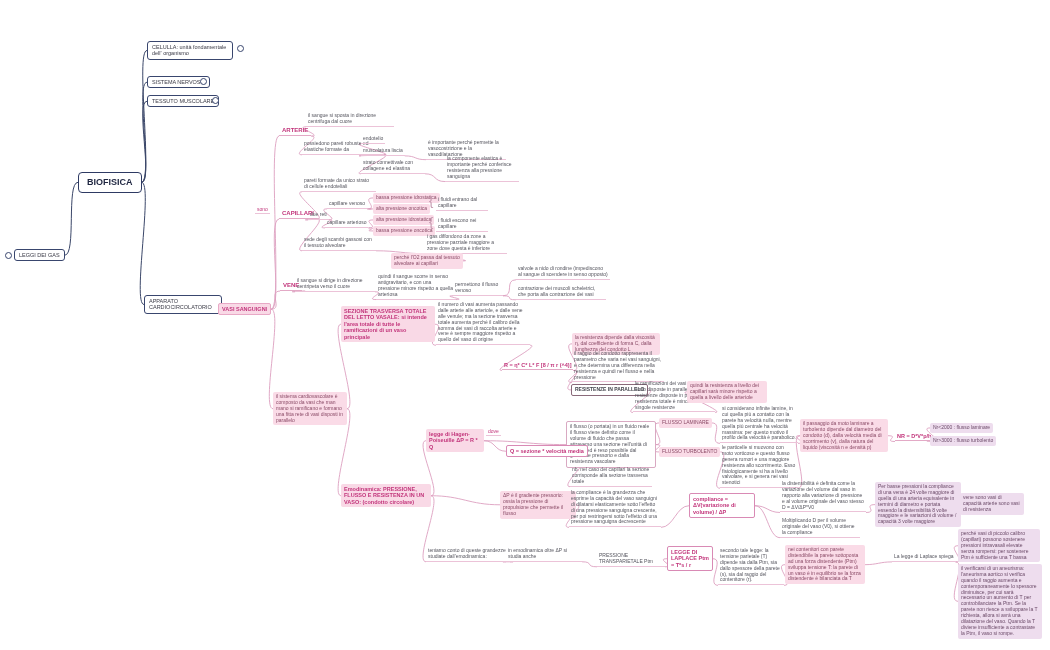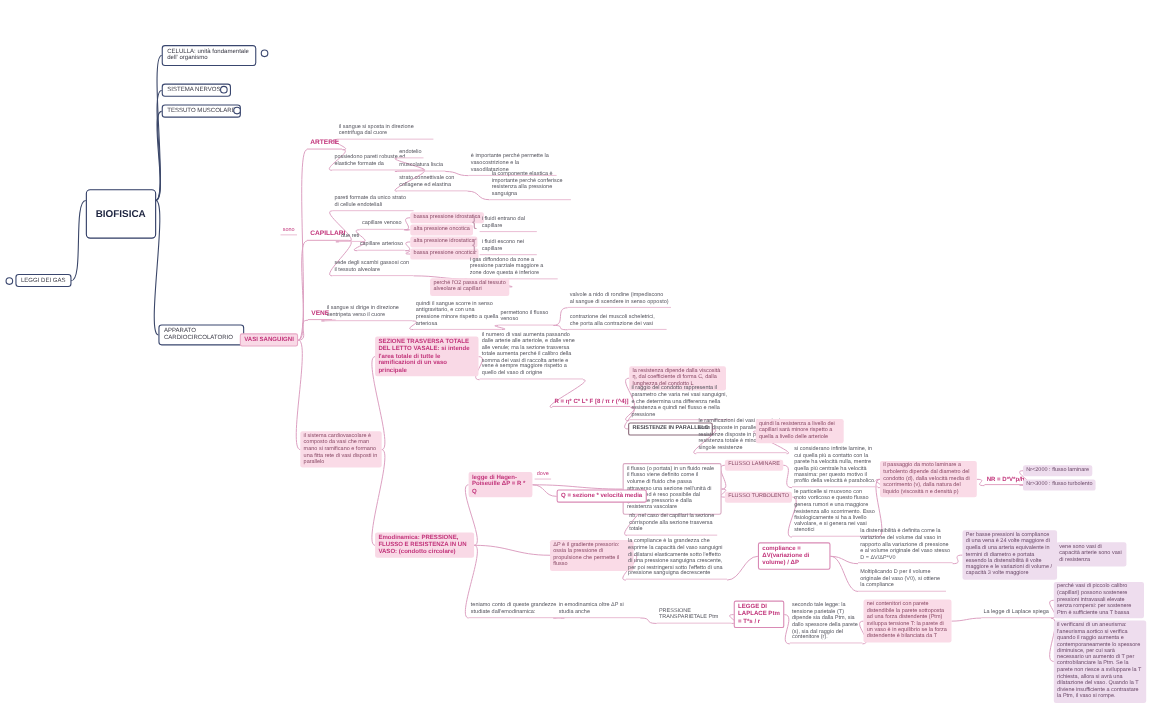--- a/index.html
+++ b/index.html
@@ -1,20 +1,20 @@
 <!DOCTYPE html>
 <html><head>
 <meta charset="utf-8">
 <style>
   * { box-sizing: border-box; margin: 0; padding: 0; }
   html,body { width:1050px; height:650px; background:#fff; font-family:"Liberation Sans",sans-serif; }
   #map { position:relative; width:1050px; height:650px; background:#fff; overflow:hidden; }
   #edges-svg { position:absolute; left:0; top:0; }
   .node { position:absolute; line-height:1.18; color:#4b4b55; }
-  .rootbox { font-size:9px; font-weight:bold; color:#1e2540; border:1.5px solid #2e3a63; border-radius:4px; background:#fff; padding:16px 8px; white-space:nowrap; }
+  .rootbox { font-size:9px; font-weight:bold; color:#1e2540; border:1.5px solid #2e3a63; border-radius:4px; background:#fff; padding:4px 8px; white-space:nowrap; }
   .navybox { font-size:5.5px; color:#3a3a46; border:1px solid #39466e; border-radius:3px; background:#fff; padding:2px 4px; }
   .pinkhl { font-size:5.5px; font-weight:bold; color:#c2357b; background:#f9d9e6; border:1px solid #e8a9c6; border-radius:2px; padding:2px 3px; white-space:nowrap; }
   .label { font-size:6px; font-weight:bold; color:#c2357b; border-bottom:1px solid #e3aac6; padding:1px 3px; white-space:nowrap; }
   .plain { font-size:5px; color:#55555e; border-bottom:1px solid #ecc3d8; padding:1px 2px; }
   .edgelabel { font-size:5px; color:#c2357b; border-bottom:1px solid #ecc3d8; padding:0 2px; white-space:nowrap; }
   .pinkbox { font-size:5px; color:#8a4a66; background:#fadbe7; border-radius:2px; padding:2px 3px; }
   .pinkbox-title { font-size:5.5px; font-weight:bold; color:#c2357b; background:#f9d9e6; border-radius:2px; padding:2px 3px; }
   .lavbox { font-size:5px; color:#6b4a68; background:#eeddee; border-radius:2px; padding:2px 3px; }
   .formula { font-size:5.5px; font-weight:bold; color:#c2357b; border-bottom:1px solid #e3aac6; padding:1px 2px; white-space:nowrap; }
   .formula-box { font-size:5.5px; font-weight:bold; color:#c2357b; border:1px solid #d98ab5; border-radius:2px; background:#fff; padding:2px 3px; }

